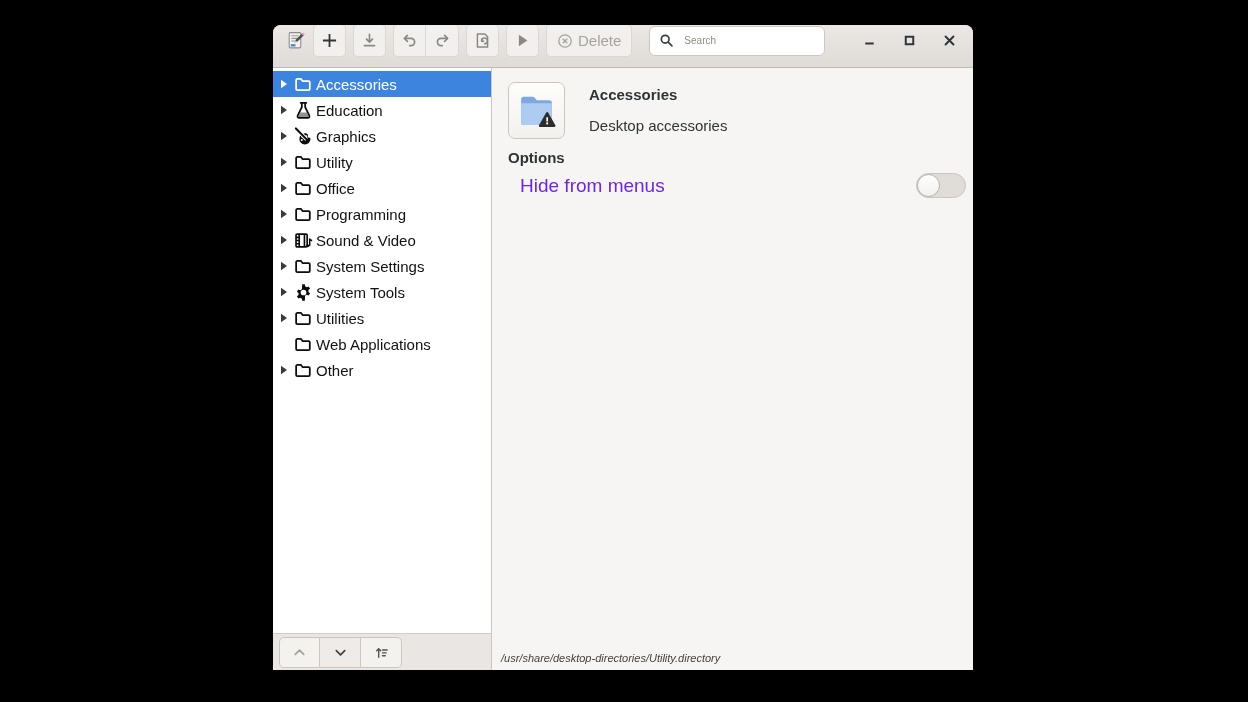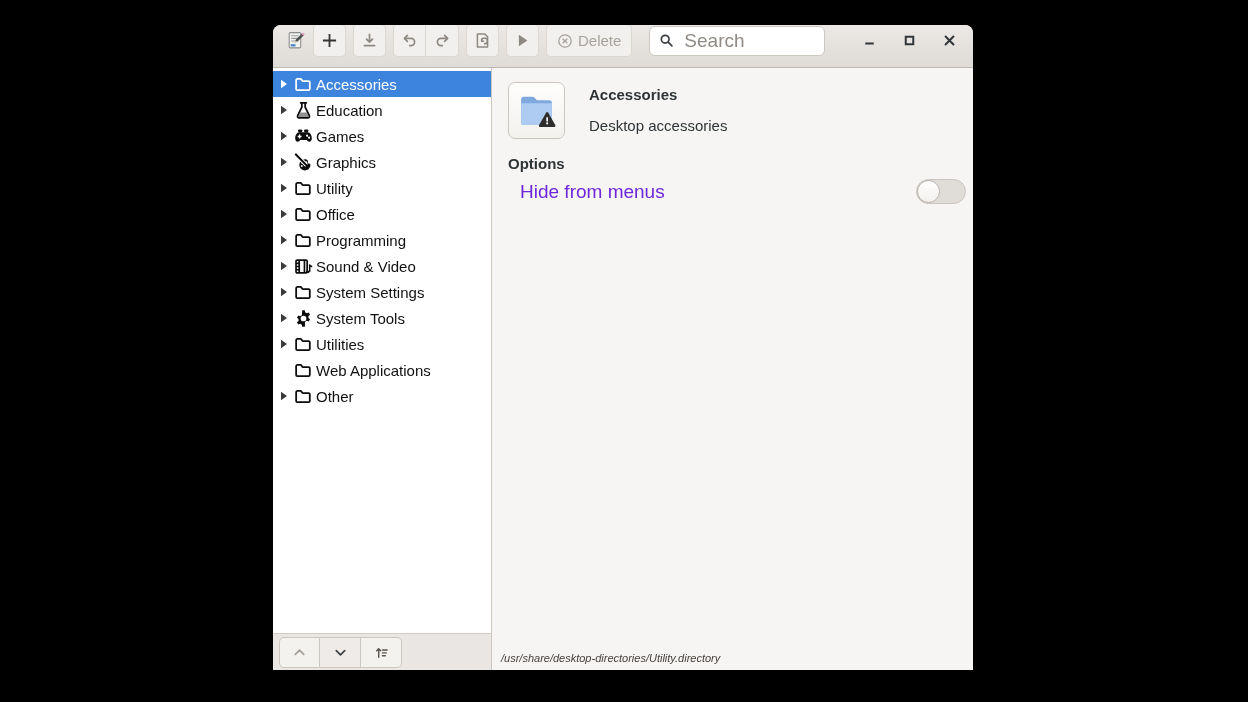--- a/index.html
+++ b/index.html
@@ -33,21 +33,21 @@
   .delete-btn{padding:0 10px;gap:5px;color:#a7a29c;font-size:15px;}
   .delete-btn .dlabel{color:#a7a29c;}
   .search{
     margin-left:10px;width:176px;height:30px;box-sizing:border-box;
     background:#fff;border:1px solid #cdc7c1;border-radius:6px;
     display:flex;align-items:center;padding:0 9px;gap:8px;
   }
   .search svg{color:#3a3f42;flex:0 0 auto;}
   .search input{
     border:none;outline:none;flex:1;min-width:0;background:transparent;
-    font-size:19px;font-family:inherit;color:#000000;
+    font-size:10px;font-family:inherit;color:#000000;
   }
   .search input::placeholder{color:#8f8a84;}
   .wctrls{margin-left:auto;display:flex;align-items:center;gap:18px;color:#2f3539;padding-right:3px;}
   .wbtn{width:22px;height:22px;display:flex;align-items:center;justify-content:center;}
   
   .mainbody{flex:1;display:flex;min-height:0;}
   .treepane{
     flex:0 0 219px;width:219px;box-sizing:border-box;background:#fff;
     border-right:1px solid #cdc7c1;display:flex;flex-direction:column;
   }
@@ -79,21 +79,21 @@
   .dheader{display:flex;gap:24px;}
   .icon-btn{
     width:57px;height:57px;box-sizing:border-box;border:1px solid #ccc6c0;border-radius:7px;
     background:linear-gradient(#fdfdfc,#f3f1ee);display:flex;align-items:center;justify-content:center;
   }
   .folder-tab{fill:var(--folder-blue-dark,#7fa8e0);}
   .folder-body{fill:var(--folder-blue-light,#aecbf1);}
   .dtitles{padding-top:4px;}
   .dtitle{font-weight:bold;font-size:15px;color:#2e3436;}
   .dsub{margin-top:14px;font-size:15px;color:#2e3436;}
-  .options-h{margin-top:16px;font-weight:bold;font-size:15px;color:#2e3436;}
+  .options-h{margin-top:10px;font-weight:bold;font-size:15px;color:#2e3436;}
   .opt-row{margin-top:7px;display:flex;align-items:center;padding-left:12px;}
   .opt-label{flex:1;font-size:19px;color:#6d28d9;}
   .toggle{
     width:50px;height:25px;border-radius:13px;position:relative;box-sizing:border-box;
     background:#e0dcd8;border:1px solid #cbc5bf;
   }
   .toggle .knob{
     position:absolute;left:0;top:0;width:23px;height:23px;border-radius:50%;box-sizing:border-box;
     background:linear-gradient(#ffffff,#f2f0ed);border:1px solid #b9b3ad;
   }
@@ -223,38 +223,20 @@
                 <path d="M1 0.8 L7 5 L1 9.2 Z" fill="currentColor"></path>
               </svg>
             </span>
     <span class="row-icon">
               <svg width="19" height="19" viewBox="0 0 16 16">
                 <path d="M5.3 9.7 h5.4 l1.35 3 a0.6 0.6 0 0 1 -0.55 0.85 H4.5 a0.6 0.6 0 0 1 -0.55-0.85 z" fill="currentColor" opacity="0.45"></path>
                 <path d="M5.6 1.5 h4.8 M6.6 1.5 v3.7 L3.1 12.4 a1.3 1.3 0 0 0 1.2 1.8 h7.4 a1.3 1.3 0 0 0 1.2-1.8 L9.4 5.2 V1.5" fill="none" stroke="currentColor" stroke-width="1.5" stroke-linecap="round" stroke-linejoin="round"></path>
               </svg>
             </span>
     <span class="row-label">Education</span>
-  </div>
-          <div class="tree-row">
-    <span class="expander">
-              <svg width="8" height="10" viewBox="0 0 8 10">
-                <path d="M1 0.8 L7 5 L1 9.2 Z" fill="currentColor"></path>
-              </svg>
-            </span>
-    <span class="row-icon">
-              <svg width="19" height="19" viewBox="0 0 16 16">
-                <path fill="currentColor" d="M4.6 4.4 C2.2 4.4 1 7.1 1 9.5 c0 1.7 0.9 2.9 2.1 2.9 1 0 1.6-0.8 2-1.5 h5.8 c0.4 0.7 1 1.5 2 1.5 1.2 0 2.1-1.2 2.1-2.9 0-2.4-1.2-5.1-3.6-5.1 z"></path>
-                <rect x="3.5" y="2" width="3.4" height="2.6" rx="0.8" fill="currentColor"></rect>
-                <rect x="8.6" y="2" width="3.4" height="2.6" rx="0.8" fill="currentColor"></rect>
-                <path d="M4.7 6.4 v3.2 M3.1 8 h3.2" stroke="#fff" stroke-width="1.2"></path>
-                <circle cx="11" cy="7.3" r="0.9" fill="#fff"></circle>
-                <circle cx="12.7" cy="9" r="0.9" fill="#fff"></circle>
-              </svg>
-            </span>
-    <span class="row-label">Games</span>
   </div>
           <div class="tree-row">
     <span class="expander">
               <svg width="8" height="10" viewBox="0 0 8 10">
                 <path d="M1 0.8 L7 5 L1 9.2 Z" fill="currentColor"></path>
               </svg>
             </span>
     <span class="row-icon">
               <svg width="19" height="19" viewBox="0 0 16 16">
                 <path fill="currentColor" d="M9.3 5.3 a4.7 4.7 0 1 0 4.6 4.9 c0-0.8-0.5-1.2-1.2-1.3 -0.9-0.1-1.3-0.6-1-1.4 0.3-1-0.2-2.1-2.4-2.2 z"></path>

